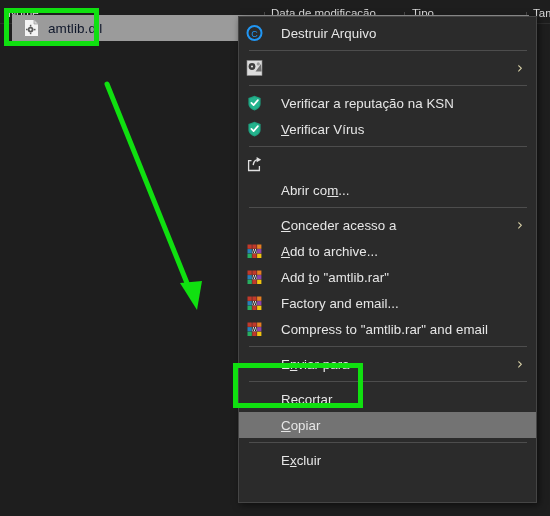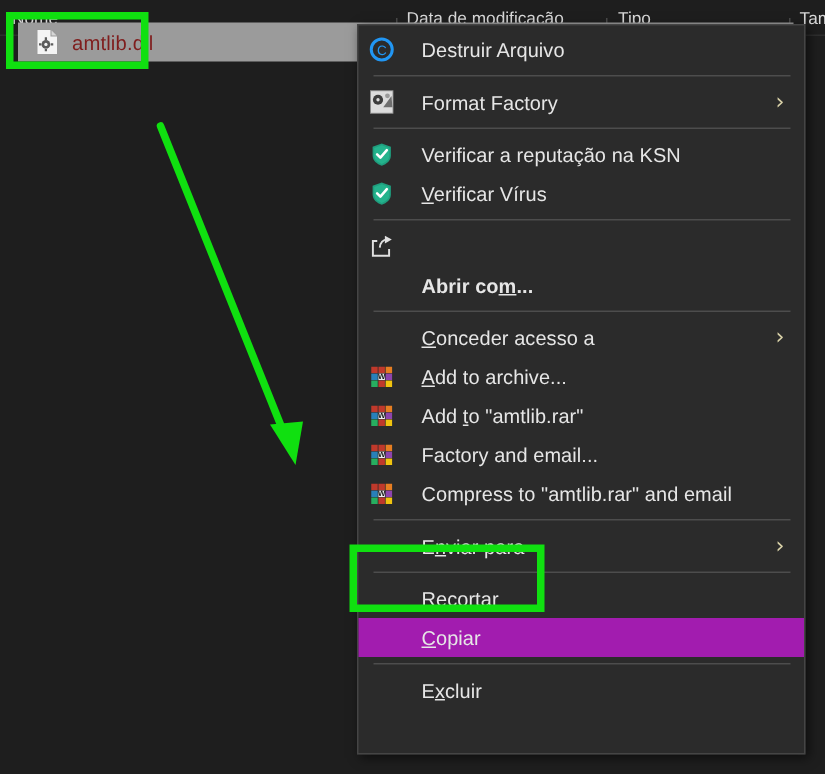--- a/index.html
+++ b/index.html
@@ -29,41 +29,41 @@
 
   .file-row{
     position:absolute;left:12px;top:15px;width:222px;height:26px;
     background:#9b9b9b;display:flex;align-items:center;
   }
   .file-row-ext{
     position:absolute;left:234px;top:15px;width:295px;height:26px;
     background:#9b9b9b;
   }
   .file-icon{width:17px;height:18px;margin-left:11px;margin-right:8px;flex:none;}
-  .file-name{font-size:13.5px;color:#7f1d1d;letter-spacing:.1px;}
+  .file-name{font-size:13.5px;color:#0f172a;letter-spacing:.1px;}
 
   
   #ctx-menu{
     position:absolute;left:238px;top:16px;width:299px;height:487px;
     background:#2b2b2b;
     border:1px solid #454545;
     box-shadow:2px 2px 7px rgba(0,0,0,.55);
     box-sizing:border-box;
     padding-top:3px;
   }
   .mi{
     position:relative;height:26px;display:flex;align-items:center;
     color:#e6e6e6;font-size:13.3px;cursor:default;box-sizing:border-box;
   }
-  .mi.hl{background:#a21caf;}
+  .mi.hl{background:#737373;}
   .mi .ic{position:absolute;left:7px;top:50%;transform:translateY(-50%);
            width:17px;height:17px;display:block;}
   .mi .lbl{margin-left:42px;white-space:nowrap;letter-spacing:.05px;}
   .mi .lbl u{text-decoration:underline;text-underline-offset:1px;}
-  .mi.bold .lbl{font-weight:bold;}
+  .mi.bold .lbl{font-weight:normal;}
   .mi .chev{position:absolute;right:13px;top:50%;transform:translateY(-50%);
             color:#d9d2a8;font-size:15px;line-height:1;font-family:"DejaVu Sans",sans-serif;}
   .sep{height:1px;margin:4px 9px 4px 10px;background:#4d4d4d;}
 
   
   .anno-box{position:absolute;border:5px solid #10e010;box-sizing:border-box;}
   #box-file{left:4px;top:8px;width:95px;height:38px;}
   #box-copy{left:233px;top:363px;width:130px;height:45px;}
   #anno-arrow{position:absolute;left:90px;top:70px;width:140px;height:250px;}
 </style>
@@ -121,21 +121,20 @@
   <div class="mi">
     <span class="ic">
       <svg viewBox="0 0 17 17" width="17" height="17">
         <rect x="1" y="1" width="15" height="15" fill="#dcdcdc" stroke="#8a8a8a" stroke-width="0.6"></rect>
         <circle cx="6" cy="7" r="3.4" fill="#3c3c3c"></circle>
         <circle cx="6" cy="7" r="1.1" fill="#dcdcdc"></circle>
         <path d="M9.5 12 L15 4.5 L15.6 12 Z" fill="#6e6e6e"></path>
         <circle cx="12.3" cy="4.4" r="1.6" fill="#9a9a9a"></circle>
       </svg>
     </span>
-    <span class="lbl">Format Factory</span>
     <span class="chev">›</span>
   </div>
 
   <div class="sep"></div>
 
   <div class="mi">
     <span class="ic">
       <svg viewBox="0 0 17 17" width="17" height="17">
         <path d="M8.5 1.2 L14.6 3.4 V9.2 C14.6 12.6 11.8 14.9 8.5 16 C5.2 14.9 2.4 12.6 2.4 9.2 V3.4 Z" fill="#1f9e7e"></path>
         <path d="M8.5 2.4 L13.5 4.2 V9.2 C13.5 12 11.2 13.9 8.5 14.8 C5.8 13.9 3.5 12 3.5 9.2 V4.2 Z" fill="#24b38d"></path>

